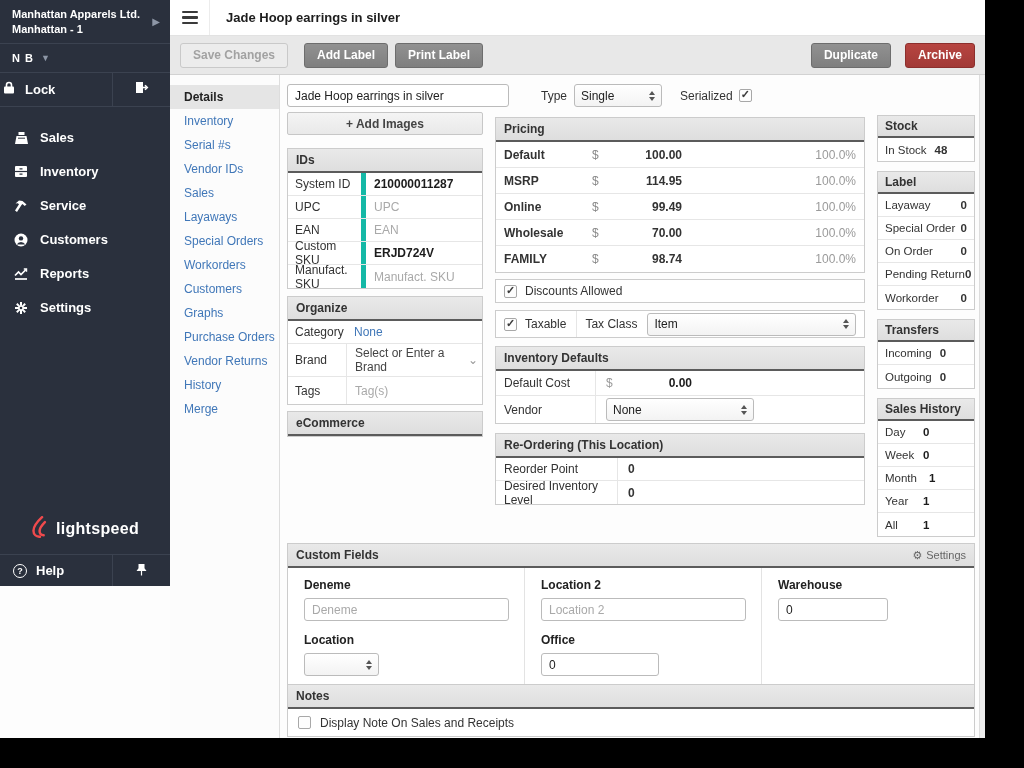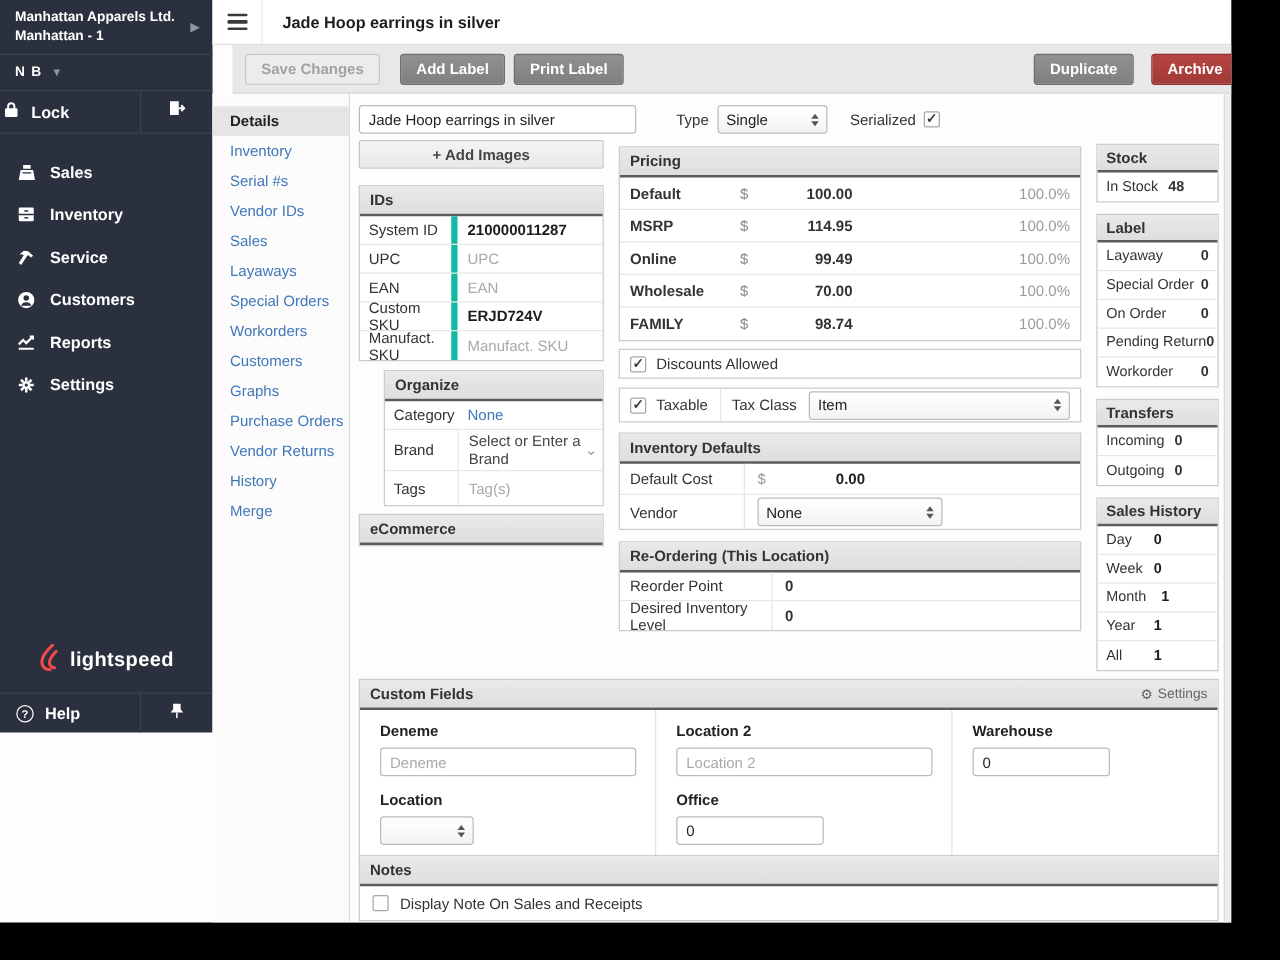--- a/index.html
+++ b/index.html
@@ -25,21 +25,21 @@
   .help-row { height:32px; border-top:1px solid #3b4250; display:flex; }
   .help-left { width:113px; border-right:1px solid #3b4250; display:flex; align-items:center; padding-left:13px; gap:9px; font-size:13px; font-weight:bold; cursor:pointer; }
   .help-right { flex:1; display:flex; align-items:center; justify-content:center; cursor:pointer; }
   .qcircle { width:14px; height:14px; border:1.4px solid #fff; border-radius:50%; font-size:9px; font-weight:bold; display:flex; align-items:center; justify-content:center; }
 
   
   .topbar { position:absolute; left:170px; top:0; width:815px; height:36px; background:#fff; border-bottom:1px solid #e2e2e2; display:flex; align-items:center; }
   .hamburger { width:40px; height:35px; display:flex; flex-direction:column; justify-content:center; align-items:center; gap:3px; border-right:1px solid #ececec; cursor:pointer; }
   .hamburger span { width:16px; height:2.5px; background:#3a3a3a; border-radius:1px; }
   .page-title { font-size:13px; font-weight:bold; color:#1d1d1d; margin-left:16px; }
-  .toolbar { position:absolute; left:186px; top:36px; width:815px; height:39px; background:#e8e8e8; border-bottom:1px solid #d2d2d2; display:flex; align-items:center; }
+  .toolbar { position:absolute; left:170px; top:36px; width:815px; height:39px; background:#e8e8e8; border-bottom:1px solid #d2d2d2; display:flex; align-items:center; }
   .btn { height:25px; border-radius:3px; font-size:12px; font-weight:bold; padding:0 12px; display:flex; align-items:center; cursor:pointer; font-family:"Liberation Sans",sans-serif; }
   .btn-disabled { background:#ececec; border:1px solid #c9c9c9; color:#a2a2a2; margin-left:10px; }
   .btn-gray { background:linear-gradient(#919191,#7f7f7f); border:1px solid #6d6d6d; color:#fff; }
   .btn-red { background:linear-gradient(#b74541,#a23936); border:1px solid #8c2f2d; color:#fff; }
   .tb-left { display:flex; gap:7px; }
   .tb-left .btn-gray:first-of-type { margin-left:16px; }
   .tb-right { margin-left:auto; display:flex; gap:14px; margin-right:10px; }
 
   
   .subnav { position:absolute; left:170px; top:75px; width:110px; height:663px; background:#fcfcfc; border-right:1px solid #ddd; padding-top:10px; }
@@ -71,21 +71,21 @@
   .bold { font-weight:bold; color:#1c1c1c; }
   .muted { color:#9a9a9a; }
   .ph { color:#a9a9a9; }
   .link { color:#4077b8; cursor:pointer; }
 
   .col-left { position:absolute; left:7px; top:37px; width:196px; }
   .add-images { width:100%; height:23px; background:linear-gradient(#f4f4f4,#e9e9e9); border:1px solid #c7c7c7; border-radius:2px; font-size:12px; font-weight:bold; color:#444; cursor:pointer; margin-bottom:13px; font-family:"Liberation Sans",sans-serif; }
   .ids-card .row { height:23px; padding:0; }
   .ids-label { width:78px; padding-left:7px; border-right:5px solid #14b8a6; align-self:stretch; display:flex; align-items:center; }
   .ids-value { padding-left:8px; }
-  .org-card { margin-top:7px;margin-left:20px; }
+  .org-card { margin-top:7px; }
   .org-card .row { min-height:23px; padding:0; }
   .org-label { width:58px; padding-left:7px; align-self:stretch; display:flex; align-items:center; }
   .org-field { flex:1; display:flex; align-items:center; border-left:1px solid #e6e6e6; align-self:stretch; padding:2px 4px 2px 8px; }
   .brand-select { flex:1; display:flex; align-items:center; font-size:12px; color:#444; cursor:pointer; }
   .tags-input { width:100%; border:none; outline:none; font-size:12px; font-family:"Liberation Sans",sans-serif; }
   .tags-input::placeholder { color:#a9a9a9; }
   .ecom-card { margin-top:6px; }
 
   .col-mid { position:absolute; left:215px; top:42px; width:370px; }
   .pr-subhead { display:flex; align-items:center; height:17px; font-size:9px; color:#9a9a9a; letter-spacing:.5px; padding:0 8px; border-bottom:1px solid #e6e6e6; }

